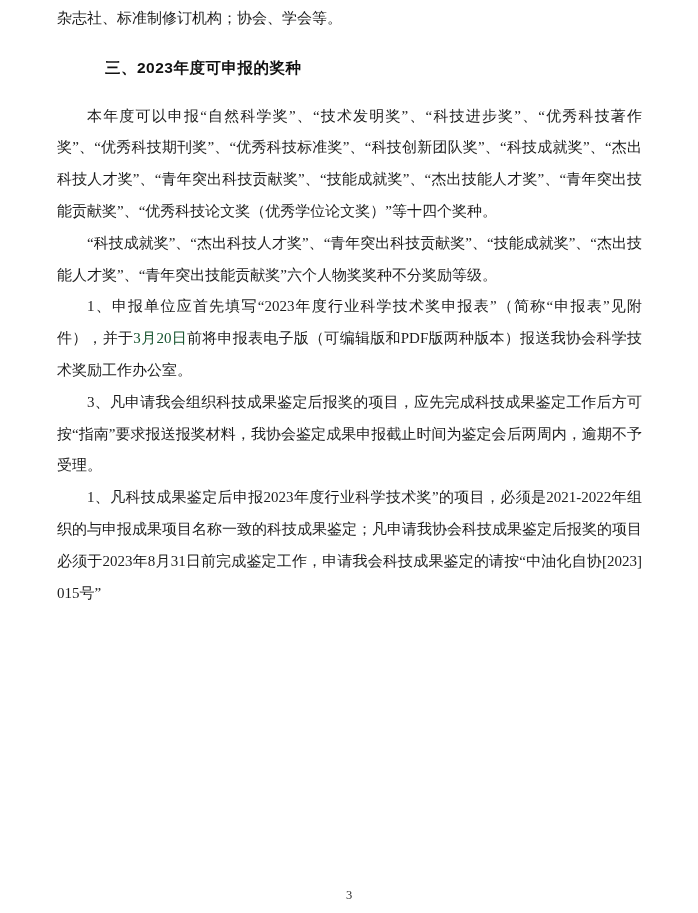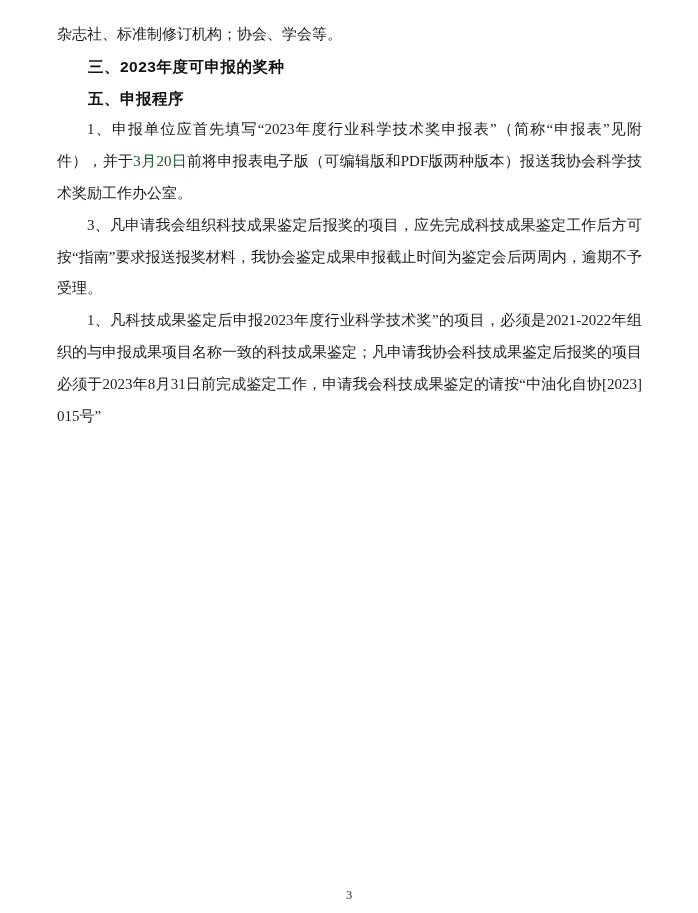--- a/index.html
+++ b/index.html
@@ -16,33 +16,33 @@
     font-family: "Liberation Serif", "DejaVu Serif", serif;
     font-size: 15px;
     line-height: 31.8px;
     overflow: hidden;
     box-sizing: border-box;
   }
   .doc {
     position: absolute;
     left: 57px;
     right: 56px;
-    top: 19px;
+    top: 3px;
   }
   .doc p {
     margin: 0;
     text-align: justify;
     text-indent: 2em;
     word-break: break-all;
   }
   .doc p.continuation {
     text-indent: 0;
   }
   .doc h3 {
-    margin: 0;
+    margin: 17px;
     font-family: "Liberation Sans", "DejaVu Sans", sans-serif;
     font-size: 15.5px;
     font-weight: bold;
     color: #111111;
     text-indent: 2em;
     line-height: 31.8px;
     letter-spacing: 0.5px;
   }
   .doc b {
     font-weight: normal;
@@ -62,23 +62,24 @@
 </style>
 </head>
 <body>
 
 <div class="page">
   <div class="doc">
 
     <p class="continuation">杂志社、标准制修订机构；协会、学会等。</p>
 
     <h3>三、2023年度可申报的奖种</h3>
+    <p><span>本年度可以申报“自然科学奖”、“技术发明奖”、“科技进步奖”、“优秀科技著作奖”、“优秀科技期刊奖”、“优秀科技标准奖”、“科技创新团队奖”、“科技成就奖”、“杰出科技人才奖”、“青年突出科技贡献奖”、“技能成就奖”、“杰出技能人才奖”、“青年突出技能贡献奖”、“优秀科技论文奖（优秀学位论文奖）”等十四个奖种。</span></p>
 
+    <p><span>“科技成就奖”、“杰出科技人才奖”、“青年突出科技贡献奖”、“技能成就奖”、“杰出技能人才奖”、“青年突出技能贡献奖”六个人物奖奖种不分奖励等级。</span></p>
 
-    <h3>五、申报程序</h3>
     <p><span>1、申报单位应首先填写“2023年度行业科学技术奖申报表”（简称“申报表”见附件），并于</span><b>3月20日</b><span>前将申报表电子版（可编辑版和PDF版两种版本）报送我协会科学技术奖励工作办公室。</span></p>
     <p><span>3、凡申请我会组织科技成果鉴定后报奖的项目，应先完成科技成果鉴定工作后方可按“指南”要求报送报奖材料，我协会鉴定成果申报截止时间为鉴定会后两周内，逾期不予受理。</span></p>
 
     <p><span>1、凡科技成果鉴定后申报2023年度行业科学技术奖”的项目，必须是2021-2022年组织的与申报成果项目名称一致的科技成果鉴定；凡申请我协会科技成果鉴定后报奖的项目必须于2023年8月31日前完成鉴定工作，申请我会科技成果鉴定的请按“中油化自协[2023]015号”</span></p>
 
   </div>
 
   <div class="page-number">3</div>
 </div>
 

